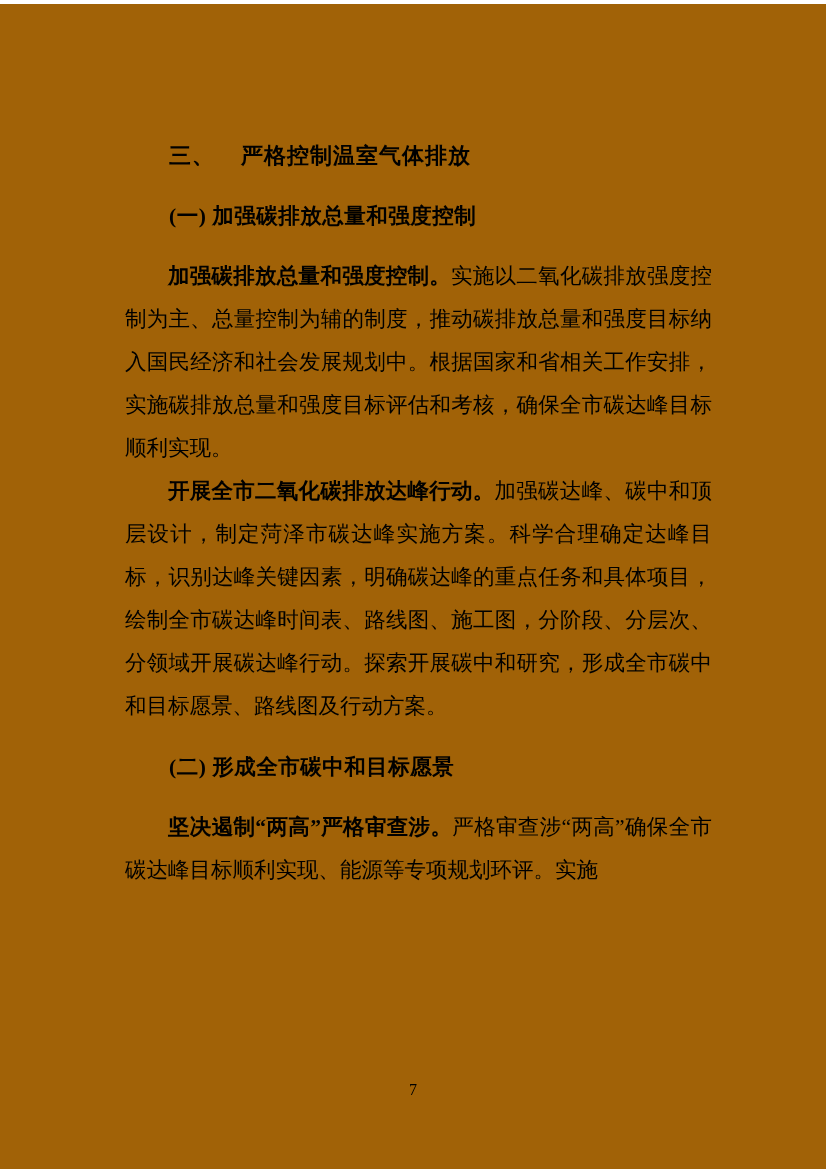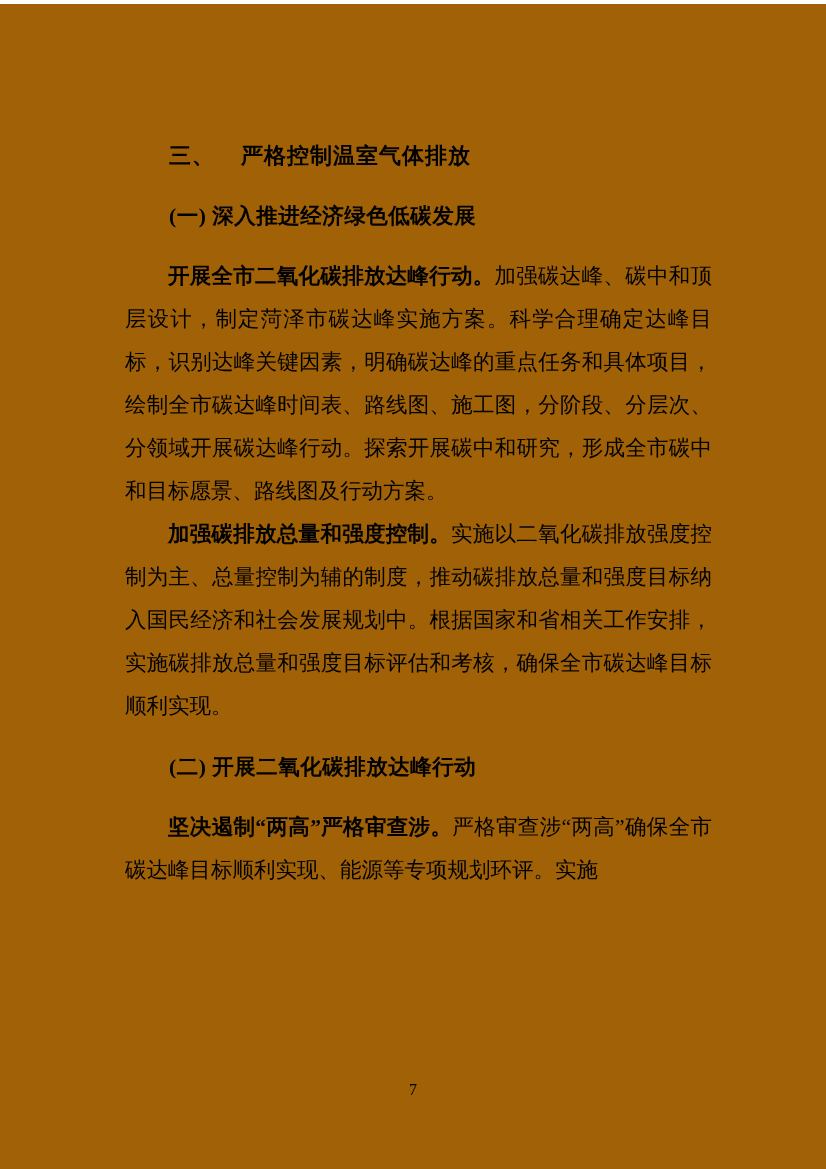--- a/index.html
+++ b/index.html
@@ -57,27 +57,27 @@
   }
 </style>
 </head>
 <body>
 
 <div class="page">
   <div class="content">
 
     <h1 class="doc-heading"><span class="heading-num">三、</span><span>严格控制温室气体排放</span></h1>
 
-    <h2 class="section-title">(一) 深入推进经济绿色低碳发展</h2>
+    <h2 class="section-title">(一) 加强碳排放总量和强度控制</h2>
+
+    <p class="para"><span class="lead">加强碳排放总量和强度控制。</span><span>实施以二氧化碳排放强度控制为主、总量控制为辅的制度，推动碳排放总量和强度目标纳入国民经济和社会发展规划中。根据国家和省相关工作安排，实施碳排放总量和强度目标评估和考核，确保全市碳达峰目标顺利实现。</span></p>
 
     <p class="para"><span class="lead">开展全市二氧化碳排放达峰行动。</span><span>加强碳达峰、碳中和顶层设计，制定菏泽市碳达峰实施方案。科学合理确定达峰目标，识别达峰关键因素，明确碳达峰的重点任务和具体项目，绘制全市碳达峰时间表、路线图、施工图，分阶段、分层次、分领域开展碳达峰行动。探索开展碳中和研究，形成全市碳中和目标愿景、路线图及行动方案。</span></p>
 
-    <p class="para"><span class="lead">加强碳排放总量和强度控制。</span><span>实施以二氧化碳排放强度控制为主、总量控制为辅的制度，推动碳排放总量和强度目标纳入国民经济和社会发展规划中。根据国家和省相关工作安排，实施碳排放总量和强度目标评估和考核，确保全市碳达峰目标顺利实现。</span></p>
 
-
-    <h2 class="section-title">(二) 开展二氧化碳排放达峰行动</h2>
+    <h2 class="section-title">(二) 形成全市碳中和目标愿景</h2>
 
     <p class="para"><span class="lead">坚决遏制“两高”严格审查涉。</span><span>严格审查涉“两高”确保全市碳达峰目标顺利实现、能源等专项规划环评。实施</span></p>
 
   </div>
 
   <div class="page-number">7</div>
 </div>
 
 </body></html>

